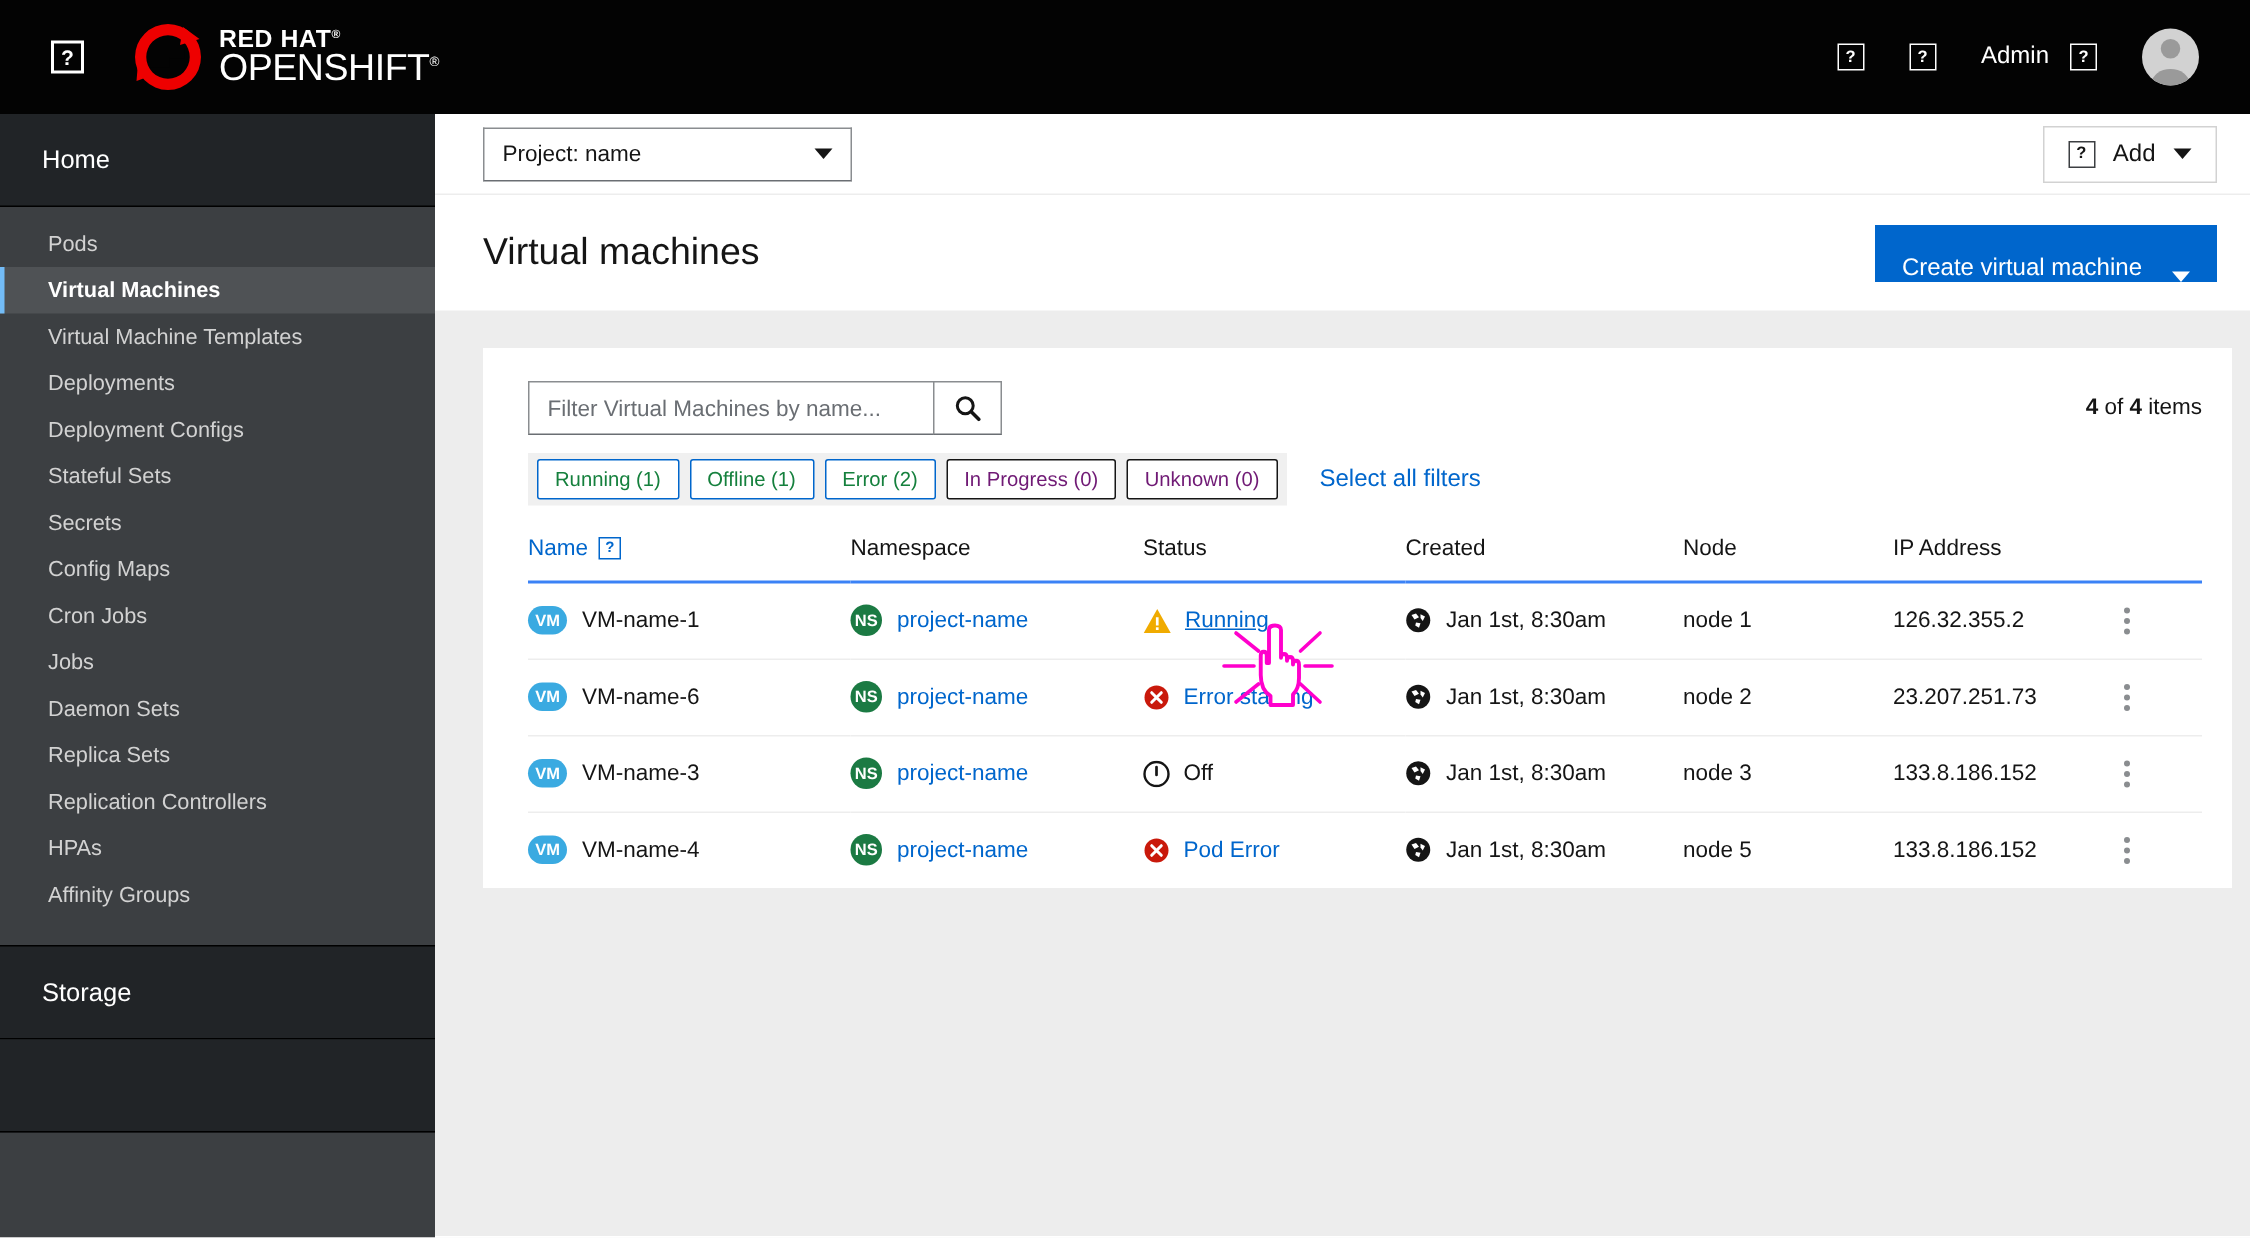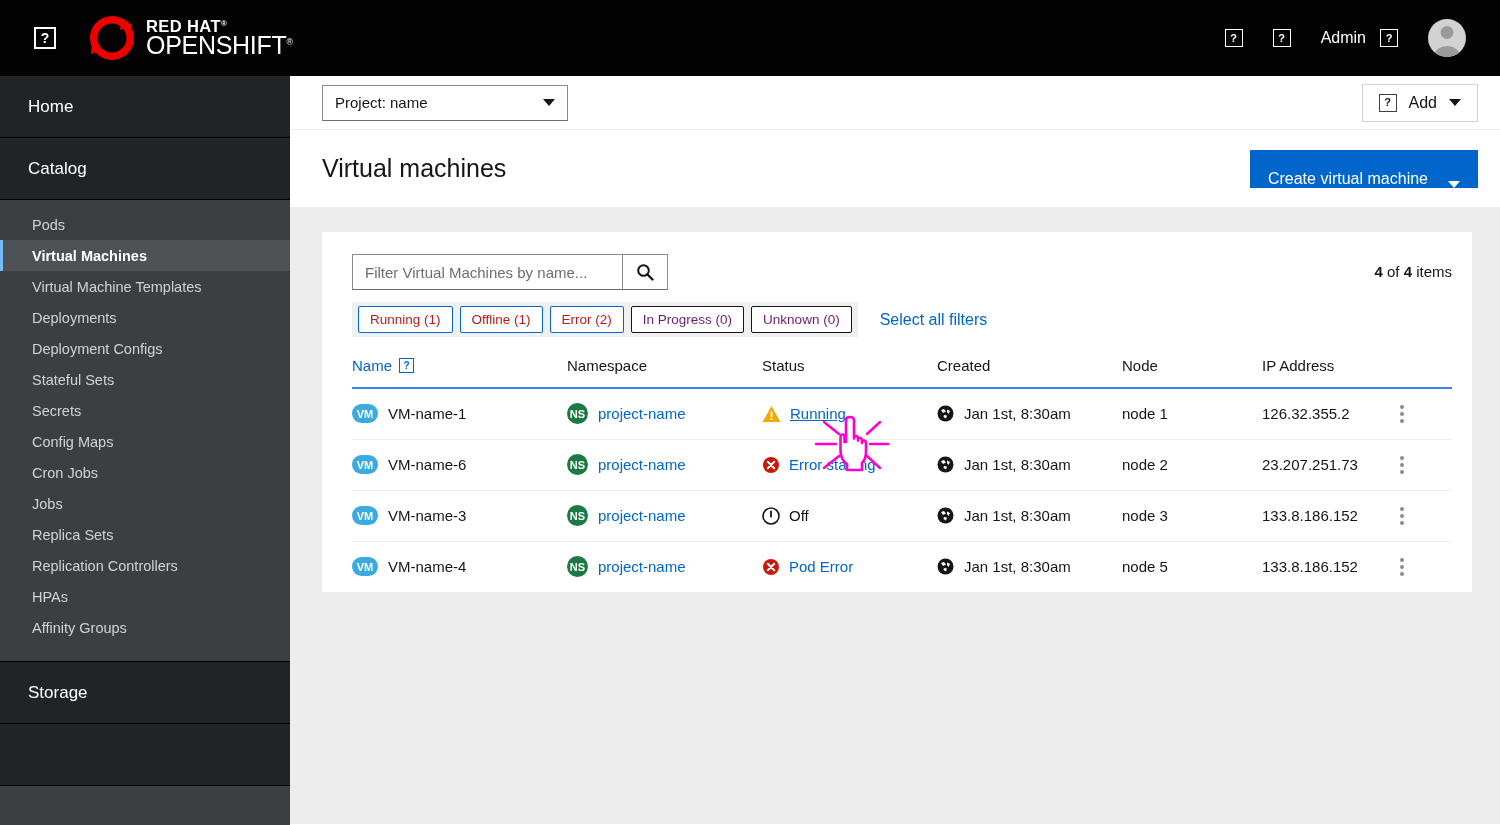--- a/index.html
+++ b/index.html
@@ -151,21 +151,21 @@
   .page-title { font-size: 25px; color: #151515; font-weight: 400; }
   .create-btn {
     margin-left: auto; height: 38px; background: #0066cc;
     color: #ffffff; font-size: 16px;
     display: flex; align-items: flex-end; gap: 20px;
     padding: 0 18px;
   }
 
   .page-body {
     height: 616px; background: #ededed;
-    padding: 24px 28px 0 32px;
+    padding: 24px 12px 0 32px;
   }
   .card { background: #ffffff; height: 360px; padding: 22px 20px 0 30px; }
 
   .toolbar { display: flex; align-items: flex-start; }
   .filter-input-wrap { display: flex; }
   .filter-input {
     width: 270px; height: 36px;
     border: 1px solid #8a8d90; border-bottom-color: #6a6e73;
     border-right: none; background: #ffffff;
     font-size: 15px; color: #6a6e73;
@@ -183,21 +183,21 @@
     background: #f0f0f0; padding: 4px 6px;
     display: flex; align-items: center; gap: 7px;
   }
   .chip {
     height: 27px; padding: 0 11px;
     display: flex; align-items: center;
     font-size: 13.5px; background: #ffffff;
     border: 1px solid #151515; color: #701a75;
     border-radius: 2px;
   }
-  .chip.on { border-color: #0066cc; color: #b91c1c; }
+  .chip.on { border-color: #0066cc; color: #15803d; }
   .select-all {
     margin-left: 22px; color: #0066cc; font-size: 16px;
   }
   .items-count {
     margin-left: auto; font-size: 15px; color: #151515;
     padding-top: 9px;
   }
   .items-count b { font-weight: 700; }
 
   
@@ -274,25 +274,20 @@
       <div class="avatar"></div>
     </div>
   </div>
 
   <div class="sidebar">
     <div class="nav-section-top">
       <div class="nav-top-item">
         <span>Home</span>
       </div>
     </div>
-    <div class="nav-section-top">
-      <div class="nav-top-item">
-        <span>Catalog</span>
-      </div>
-    </div>
 
 
     <div class="nav-item mt">
         <span>Pods</span>
       </div>
     <div class="nav-item active">
         <span>Virtual Machines</span>
       </div>
     <div class="nav-item">
         <span>Virtual Machine Templates</span>
@@ -310,20 +305,23 @@
         <span>Secrets</span>
       </div>
     <div class="nav-item">
         <span>Config Maps</span>
       </div>
     <div class="nav-item">
         <span>Cron Jobs</span>
       </div>
     <div class="nav-item">
         <span>Jobs</span>
+      </div>
+    <div class="nav-item">
+        <span>Daemon Sets</span>
       </div>
     <div class="nav-item">
         <span>Replica Sets</span>
       </div>
     <div class="nav-item">
         <span>Replication Controllers</span>
       </div>
     <div class="nav-item">
         <span>HPAs</span>
       </div>

